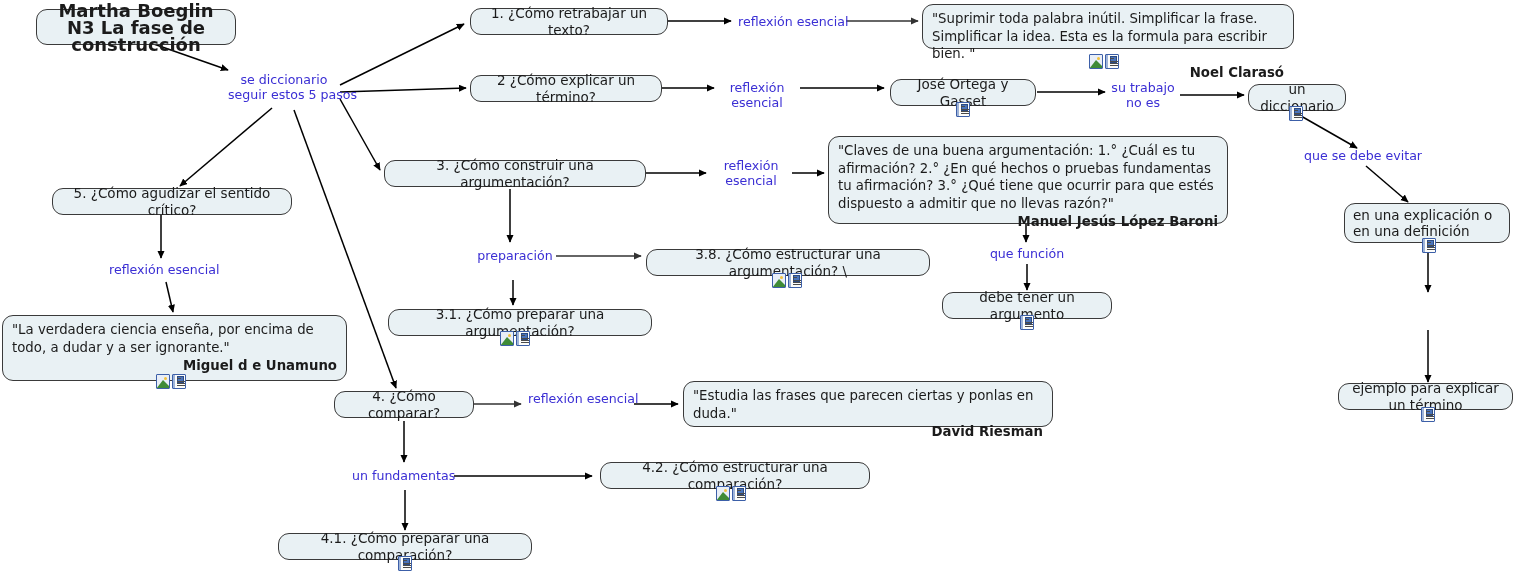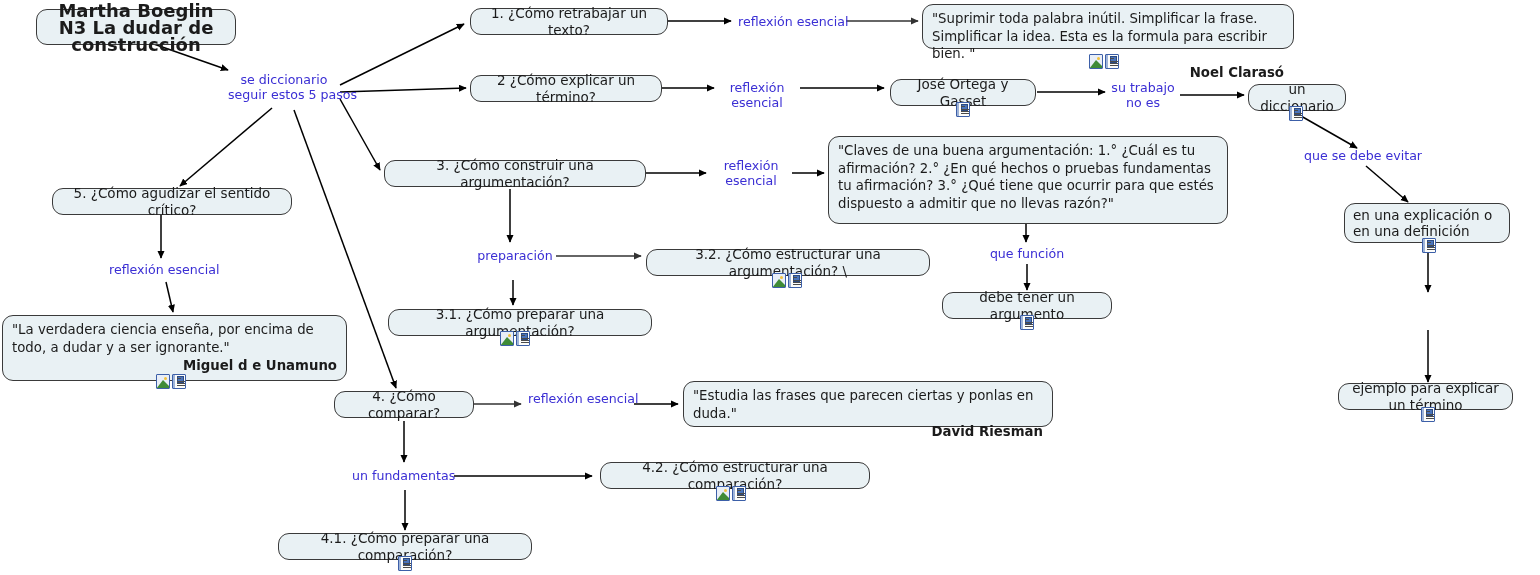--- a/index.html
+++ b/index.html
@@ -209,21 +209,21 @@
 
       <path d="M454,476 L592,476" marker-end="url(#ah)"></path>
 
       <path d="M405,490 L405,530" marker-end="url(#ah)"></path>
     </g>
   </svg>
 
   <div class="node title" style="left:36px;top:9px;width:200px;height:36px;">
     <span>
       <span>Martha Boeglin</span><br>
-      <span>N3 La dudar de construcción</span>
+      <span>N3 La fase de construcción</span>
     </span>
   </div>
 
   <div class="node center" style="left:470px;top:8px;width:198px;height:27px;">
     <span>1. ¿Cómo retrabajar un texto?</span>
   </div>
 
   <div class="node center" style="left:470px;top:75px;width:192px;height:27px;">
     <span>2 ¿Cómo explicar un término?</span>
   </div>
@@ -249,21 +249,21 @@
       <span class="spine"></span>
         <span class="thumb"></span>
       <span class="ln a"></span>
         <span class="ln b"></span>
         <span class="ln c"></span>
         <span class="ln d"></span>
     </span>
   </div>
 
   <div class="node center" style="left:646px;top:249px;width:284px;height:27px;">
-    <span>3.2. ¿Cómo estructurar una argumentación? \</span>
+    <span>3.8. ¿Cómo estructurar una argumentación? \</span>
   </div>
   <div class="icons" style="left:772px;top:273px;">
     <span class="ico pic"></span>
     <span class="ico doc">
       <span class="spine"></span>
         <span class="thumb"></span>
       <span class="ln a"></span>
         <span class="ln b"></span>
         <span class="ln c"></span>
         <span class="ln d"></span>
@@ -380,20 +380,21 @@
         <span class="thumb"></span>
       <span class="ln a"></span>
         <span class="ln b"></span>
         <span class="ln c"></span>
         <span class="ln d"></span>
     </span>
   </div>
 
   <div class="node quote" style="left:828px;top:136px;width:400px;height:88px;">
     <span class="qtext">"Claves de una buena argumentación: 1.° ¿Cuál es tu afirmación? 2.° ¿En qué hechos o pruebas fundamentas tu afirmación? 3.° ¿Qué tiene que ocurrir para que estés dispuesto a admitir que no llevas razón?"</span>
+    <span class="author">Manuel Jesús López Baroni</span>
   </div>
 
   <div class="node quote" style="left:2px;top:315px;width:345px;height:66px;">
     <span class="qtext">"La verdadera ciencia enseña, por encima de todo, a dudar y a ser ignorante."</span>
     <span class="author">Miguel d e Unamuno</span>
   </div>
   <div class="icons" style="left:156px;top:374px;">
     <span class="ico pic"></span>
     <span class="ico doc">
       <span class="spine"></span>

